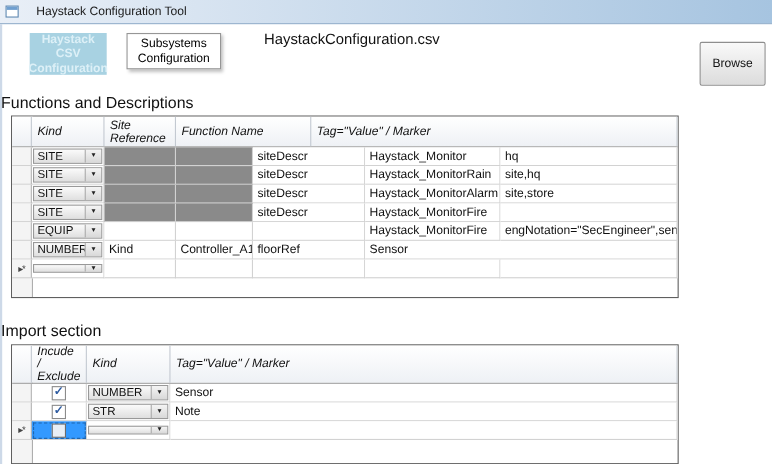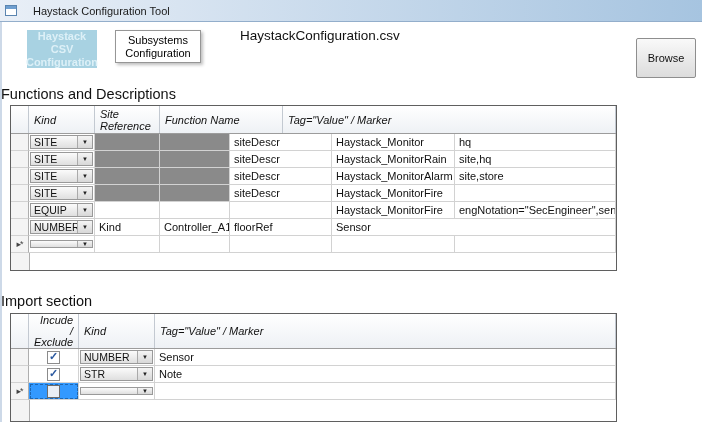--- a/index.html
+++ b/index.html
@@ -66,21 +66,21 @@
     display:flex;align-items:center;padding-left:5px;overflow:hidden;line-height:12px;font-style:italic;
   }
   .hc.w-rh{padding:0;}
   .w-rh{width:18px;}
   .g1 .w-kind{width:66px;}
   .w-site{width:65px;}
   .w-equip{width:70px;}
   .w-desc{width:102px;}
   .w-func{width:123px;}
   .w-tag{flex:1;}
-  .g2 .w-inc{width:50px;justify-content:center;text-align:right;padding:0;white-space:pre-line;line-height:11px;}
+  .g2 .w-inc{width:50px;justify-content:center;text-align:left;padding:0;white-space:pre-line;line-height:11px;}
   .g2 .w-kind{width:76px;}
 
   .r{display:flex;height:17px;position:relative;z-index:1;}
   .c{
     box-sizing:border-box;border-right:1px solid #d2d2d2;border-bottom:1px solid #d2d2d2;
     font-size:11px;color:#111;display:flex;align-items:center;padding:0 4px;
     white-space:nowrap;overflow:hidden;background:#fff;
   }
   .c.rh{width:18px;background:#f4f4f4;border-right:1px solid #aeaeae;padding:0;justify-content:center;}
   .c.gray{background:var(--disabled-cell,#8a8a8a);}

